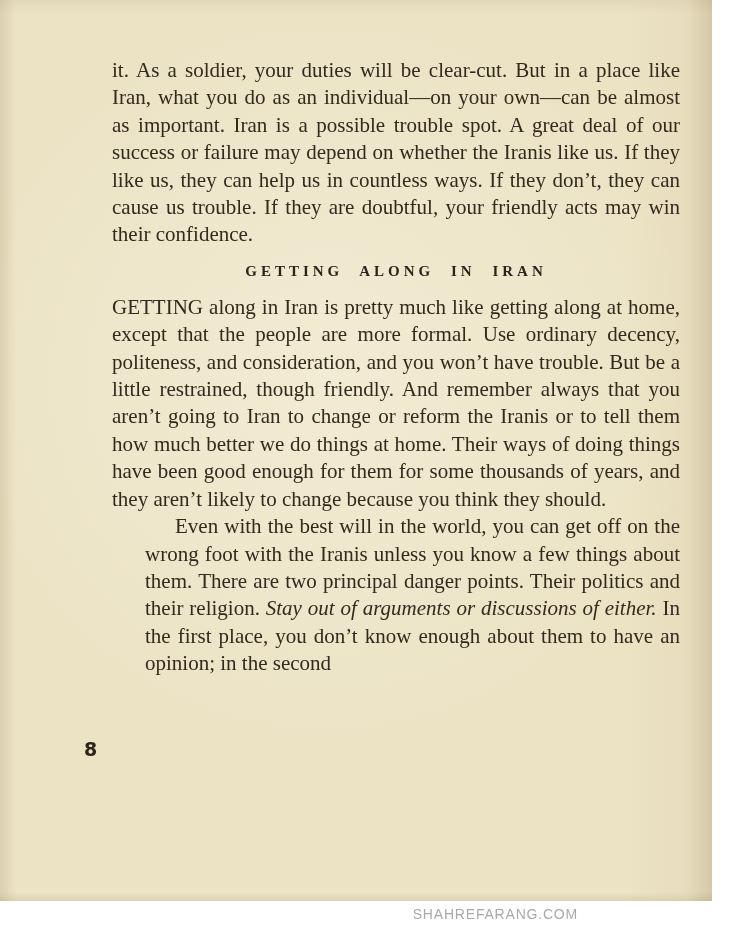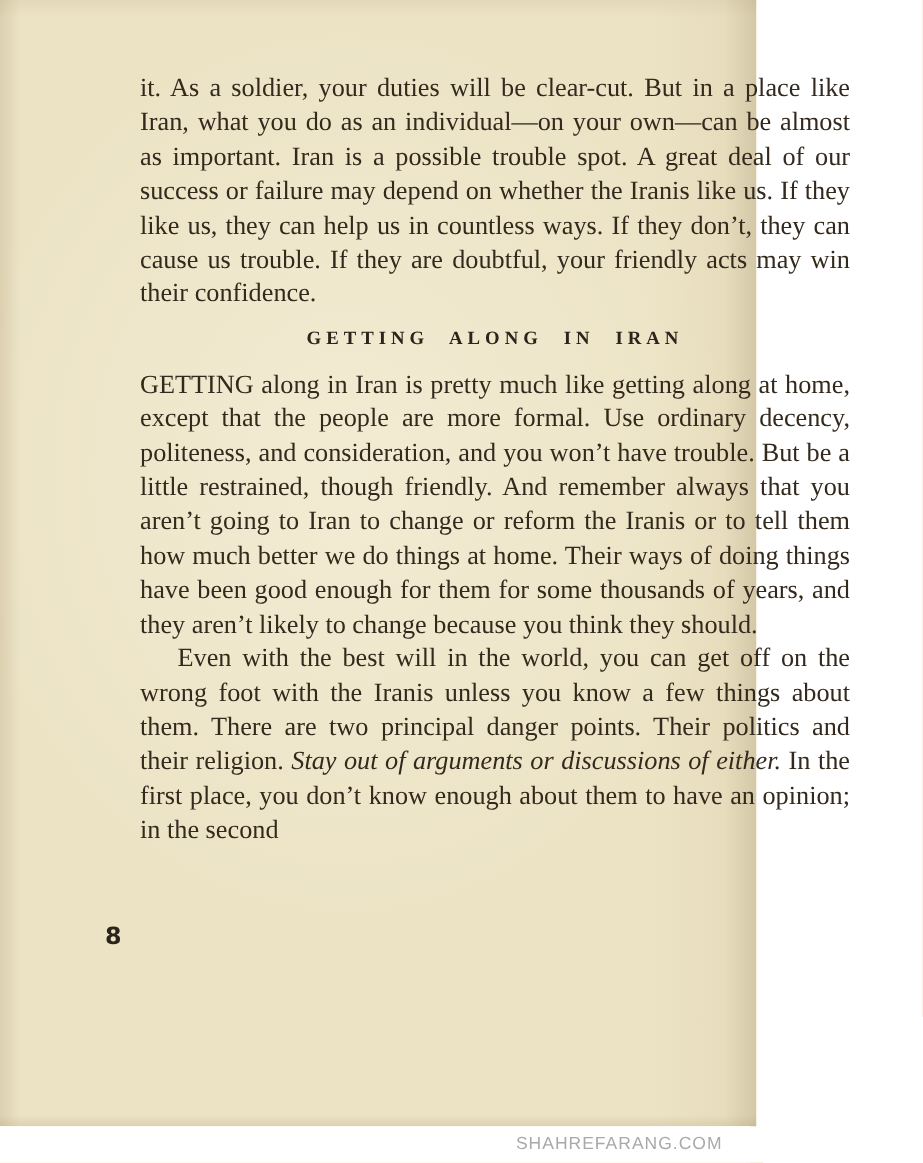--- a/index.html
+++ b/index.html
@@ -11,21 +11,21 @@
     height: 930px;
     background: #ffffff;
     overflow: hidden;
     position: relative;
     font-family: "Liberation Serif", serif;
   }
   .page-scan {
     position: absolute;
     left: 0;
     top: 0;
-    width: 605px;
+    width: 712px;
     height: 901px;
     background-color: #ece3c5;
     background-image:
       linear-gradient(to right, rgba(150,129,86,0.20) 0px, rgba(150,129,86,0) 16px),
       linear-gradient(to left, rgba(140,120,78,0.26) 0px, rgba(190,170,122,0.10) 26px, rgba(190,170,122,0) 85px),
       linear-gradient(to bottom, rgba(150,129,86,0.10) 0px, rgba(150,129,86,0) 14px),
       linear-gradient(to top, rgba(150,129,86,0.18) 0px, rgba(150,129,86,0) 9px),
       radial-gradient(ellipse 70% 55% at 46% 42%, rgba(255,252,238,0.35), rgba(255,252,238,0) 75%);
   }
   .text-column {
@@ -47,20 +47,21 @@
     font-size: 15px;
     letter-spacing: 4px;
     word-spacing: 9px;
     text-align: center;
     color: #2c231a;
     margin: 13px 0 14px 0;
     line-height: 18px;
   }
   .para-indent {
     text-indent: 30px;
+    margin-left: 33px;
   }
   .italic {
     font-style: italic;
   }
   .page-number {
     position: absolute;
     left: 84px;
     top: 738px;
     font-family: "DejaVu Sans", sans-serif;
     font-weight: 700;

